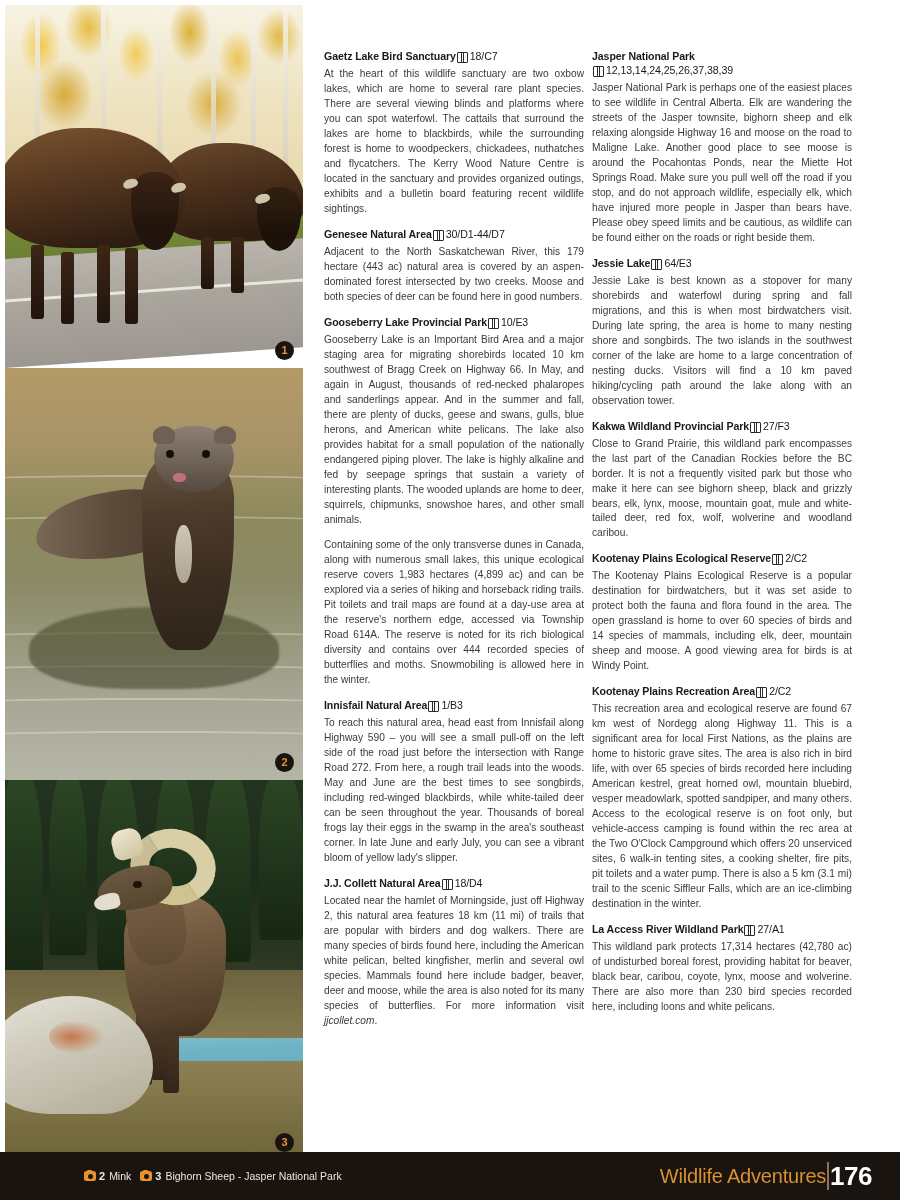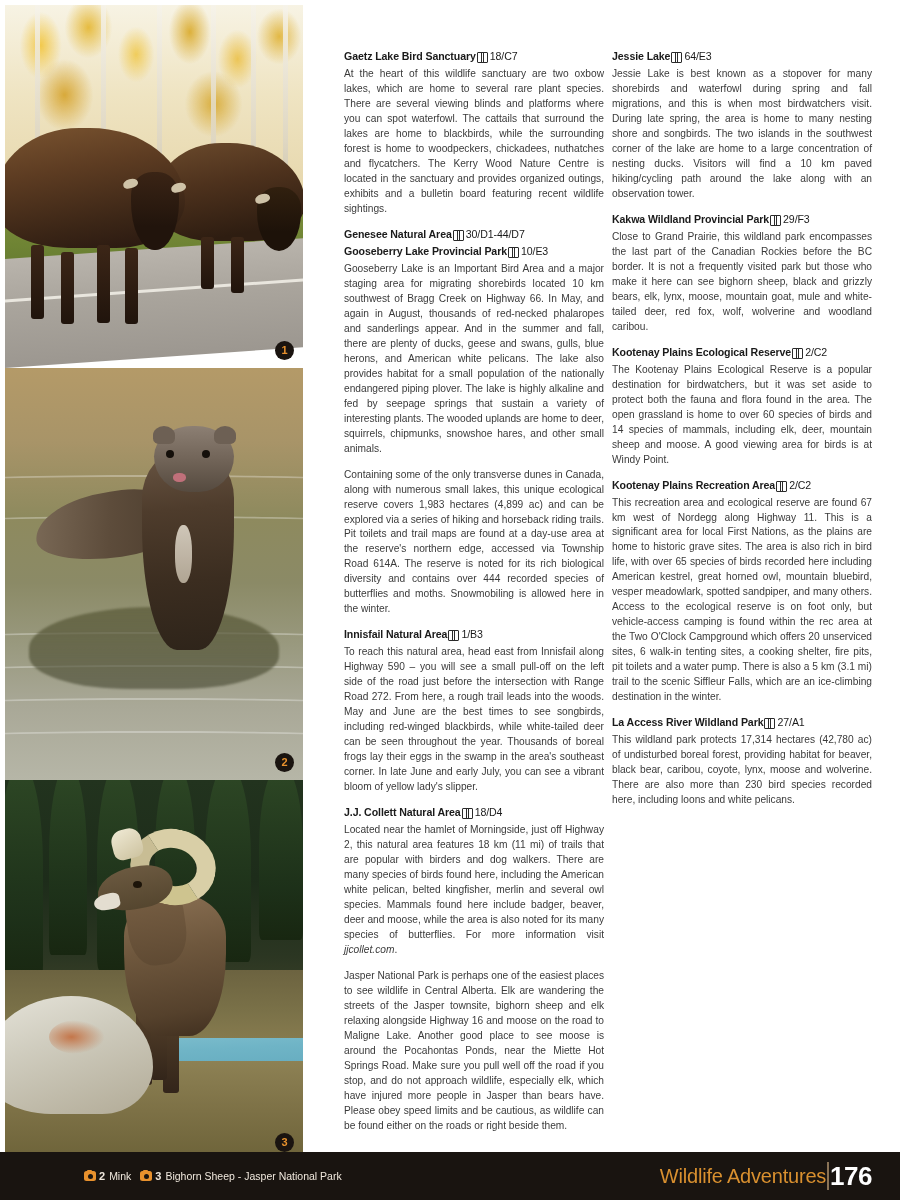--- a/index.html
+++ b/index.html
@@ -247,21 +247,21 @@
   }
   .p3-leg {
     position: absolute; width: 16px;
     background: linear-gradient(180deg,#5a452d 0%,#33251a 100%);
     border-radius: 3px;
   }
 
   
   .text-area {
     position: absolute;
-    left: 344px;
+    left: 324px;
     top: 50px;
     width: 528px;
     height: 1090px;
     column-count: 2;
     column-gap: 8px;
     column-fill: auto;
   }
   .entry { break-inside: avoid-column; }
 
   h2.entry-title {
@@ -476,20 +476,21 @@
 
   <div class="text-area">
 
     <div class="entry">
       <h2 class="entry-title"><span>Gaetz Lake Bird Sanctuary</span><span class="map-ref"><span class="book-icon"></span><span>18/C7</span></span></h2>
       <p class="entry-body">At the heart of this wildlife sanctuary are two oxbow lakes, which are home to several rare plant species. There are several viewing blinds and platforms where you can spot waterfowl. The cattails that surround the lakes are home to blackbirds, while the surrounding forest is home to woodpeckers, chickadees, nuthatches and flycatchers. The Kerry Wood Nature Centre is located in the sanctuary and provides organized outings, exhibits and a bulletin board featuring recent wildlife sightings.</p>
     </div>
 
     <div class="entry">
       <h2 class="entry-title"><span>Genesee Natural Area</span><span class="map-ref"><span class="book-icon"></span><span>30/D1-44/D7</span></span></h2>
+      <p class="entry-body">Adjacent to the North Saskatchewan River, this 179 hectare (443 ac) natural area is covered by an aspen-dominated forest intersected by two creeks. Moose and both species of deer can be found here in good numbers.</p>
     </div>
 
     <div class="entry">
       <h2 class="entry-title"><span>Gooseberry Lake Provincial Park</span><span class="map-ref"><span class="book-icon"></span><span>10/E3</span></span></h2>
       <p class="entry-body">Gooseberry Lake is an Important Bird Area and a major staging area for migrating shorebirds located 10 km southwest of Bragg Creek on Highway 66. In May, and again in August, thousands of red-necked phalaropes and sanderlings appear. And in the summer and fall, there are plenty of ducks, geese and swans, gulls, blue herons, and American white pelicans. The lake also provides habitat for a small population of the nationally endangered piping plover. The lake is highly alkaline and fed by seepage springs that sustain a variety of interesting plants. The wooded uplands are home to deer, squirrels, chipmunks, snowshoe hares, and other small animals.</p>
     </div>
 
     <div class="entry">
       <p class="entry-body">Containing some of the only transverse dunes in Canada, along with numerous small lakes, this unique ecological reserve covers 1,983 hectares (4,899 ac) and can be explored via a series of hiking and horseback riding trails. Pit toilets and trail maps are found at a day-use area at the reserve's northern edge, accessed via Township Road 614A. The reserve is noted for its rich biological diversity and contains over 444 recorded species of butterflies and moths. Snowmobiling is allowed here in the winter.</p>
     </div>
@@ -498,30 +499,31 @@
       <h2 class="entry-title"><span>Innisfail Natural Area</span><span class="map-ref"><span class="book-icon"></span><span>1/B3</span></span></h2>
       <p class="entry-body">To reach this natural area, head east from Innisfail along Highway 590 – you will see a small pull-off on the left side of the road just before the intersection with Range Road 272. From here, a rough trail leads into the woods. May and June are the best times to see songbirds, including red-winged blackbirds, while white-tailed deer can be seen throughout the year. Thousands of boreal frogs lay their eggs in the swamp in the area's southeast corner. In late June and early July, you can see a vibrant bloom of yellow lady's slipper.</p>
     </div>
 
     <div class="entry">
       <h2 class="entry-title"><span>J.J. Collett Natural Area</span><span class="map-ref"><span class="book-icon"></span><span>18/D4</span></span></h2>
       <p class="entry-body"><span>Located near the hamlet of Morningside, just off Highway 2, this natural area features 18 km (11 mi) of trails that are popular with birders and dog walkers. There are many species of birds found here, including the American white pelican, belted kingfisher, merlin and several owl species. Mammals found here include badger, beaver, deer and moose, while the area is also noted for its many species of butterflies. For more information visit </span><em>jjcollet.com</em><span>.</span></p>
     </div>
 
     <div class="entry">
+      <h2 class="entry-title"><span>Jasper National Park</span><br><span class="map-ref"><span class="book-icon"></span><span>12,13,14,24,25,26,37,38,39</span></span></h2>
       <p class="entry-body">Jasper National Park is perhaps one of the easiest places to see wildlife in Central Alberta. Elk are wandering the streets of the Jasper townsite, bighorn sheep and elk relaxing alongside Highway 16 and moose on the road to Maligne Lake. Another good place to see moose is around the Pocahontas Ponds, near the Miette Hot Springs Road. Make sure you pull well off the road if you stop, and do not approach wildlife, especially elk, which have injured more people in Jasper than bears have. Please obey speed limits and be cautious, as wildlife can be found either on the roads or right beside them.</p>
     </div>
 
     <div class="entry">
       <h2 class="entry-title"><span>Jessie Lake</span><span class="map-ref"><span class="book-icon"></span><span>64/E3</span></span></h2>
       <p class="entry-body">Jessie Lake is best known as a stopover for many shorebirds and waterfowl during spring and fall migrations, and this is when most birdwatchers visit. During late spring, the area is home to many nesting shore and songbirds. The two islands in the southwest corner of the lake are home to a large concentration of nesting ducks. Visitors will find a 10 km paved hiking/cycling path around the lake along with an observation tower.</p>
     </div>
 
     <div class="entry">
-      <h2 class="entry-title"><span>Kakwa Wildland Provincial Park</span><span class="map-ref"><span class="book-icon"></span><span>29/F3</span></span></h2>
+      <h2 class="entry-title"><span>Kakwa Wildland Provincial Park</span><span class="map-ref"><span class="book-icon"></span><span>27/F3</span></span></h2>
       <p class="entry-body">Close to Grand Prairie, this wildland park encompasses the last part of the Canadian Rockies before the BC border. It is not a frequently visited park but those who make it here can see bighorn sheep, black and grizzly bears, elk, lynx, moose, mountain goat, mule and white-tailed deer, red fox, wolf, wolverine and woodland caribou.</p>
     </div>
 
     <div class="entry">
       <h2 class="entry-title"><span>Kootenay Plains Ecological Reserve</span><span class="map-ref"><span class="book-icon"></span><span>2/C2</span></span></h2>
       <p class="entry-body">The Kootenay Plains Ecological Reserve is a popular destination for birdwatchers, but it was set aside to protect both the fauna and flora found in the area. The open grassland is home to over 60 species of birds and 14 species of mammals, including elk, deer, mountain sheep and moose. A good viewing area for birds is at Windy Point.</p>
     </div>
 
     <div class="entry">
       <h2 class="entry-title"><span>Kootenay Plains Recreation Area</span><span class="map-ref"><span class="book-icon"></span><span>2/C2</span></span></h2>

